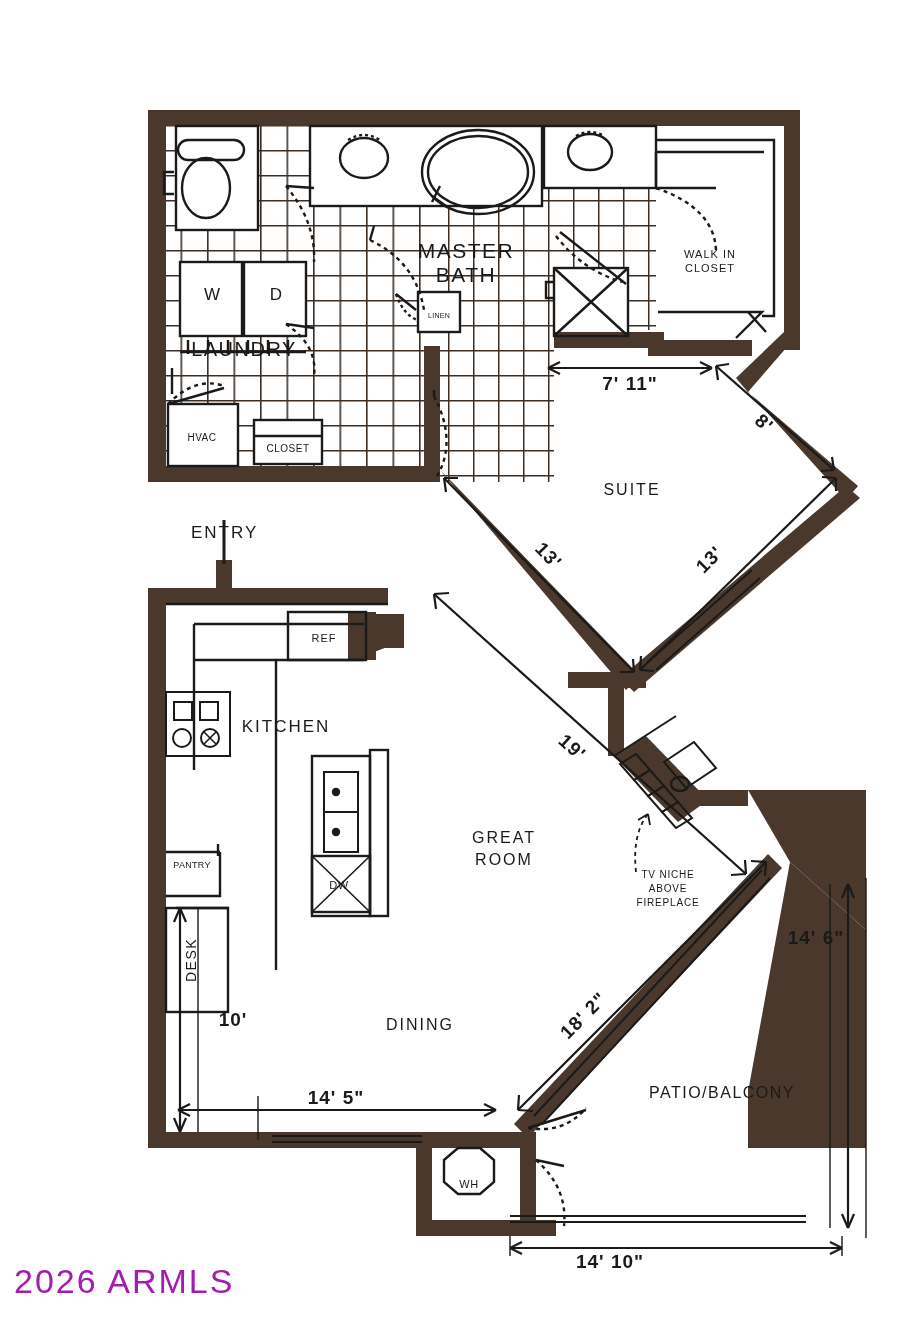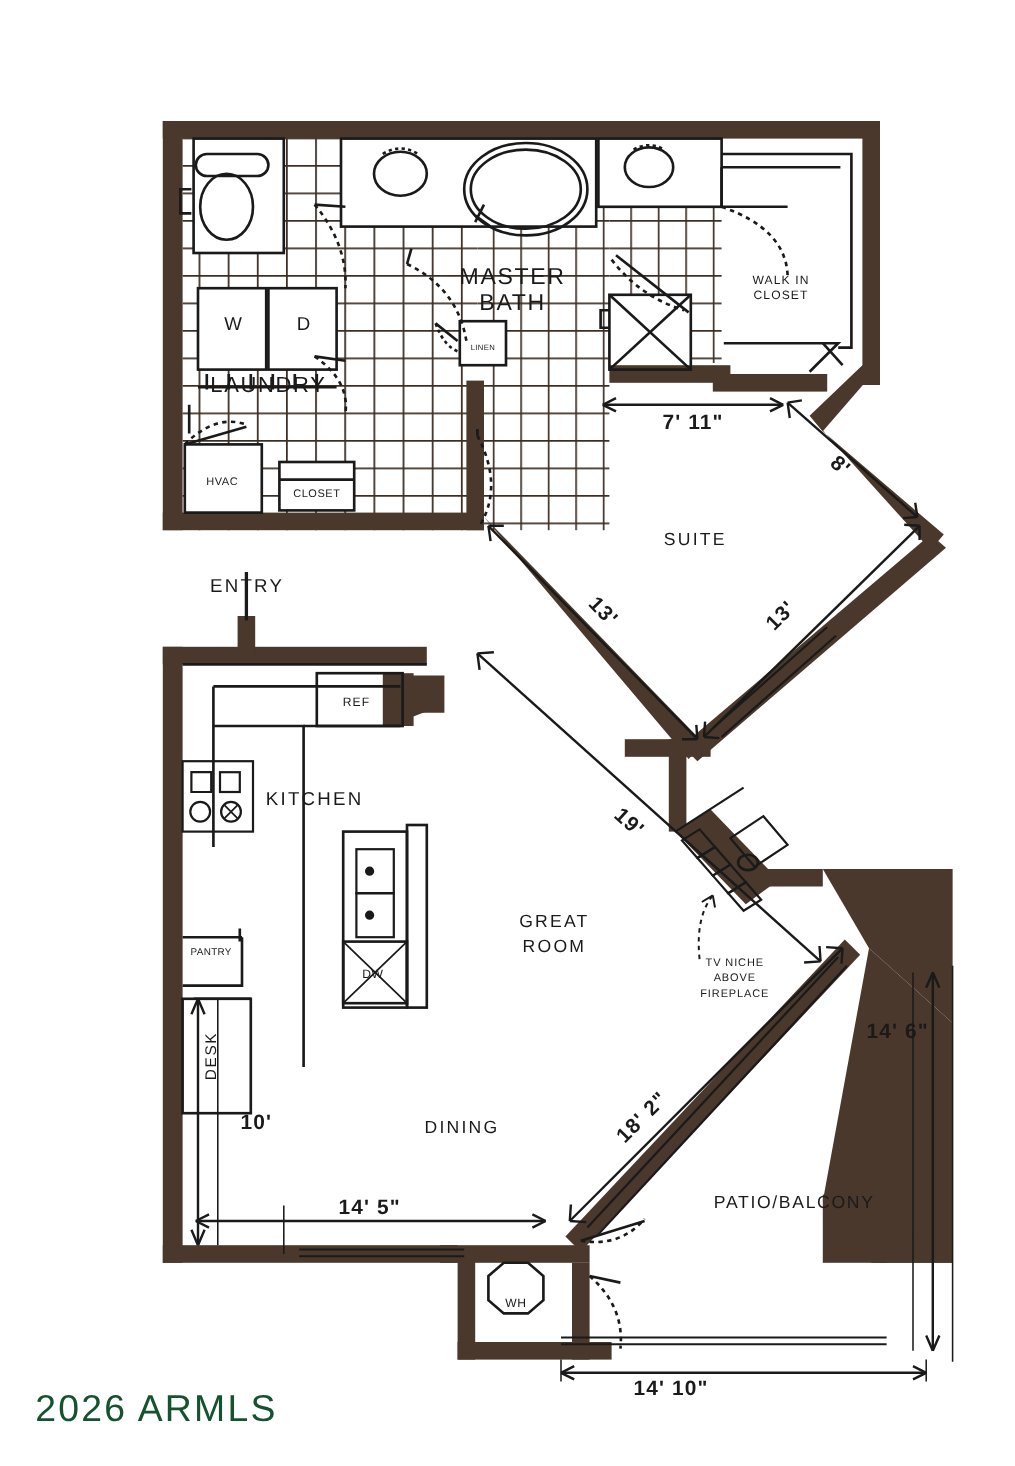--- a/index.html
+++ b/index.html
@@ -1,20 +1,20 @@
 <!DOCTYPE html>
 <html><head>
 <meta charset="utf-8">
 <style>
   html,body{margin:0;padding:0;background:#ffffff;}
   body{width:923px;height:1333px;position:relative;overflow:hidden;
        font-family:"Liberation Sans", sans-serif;}
   #plan{position:absolute;left:0;top:0;width:923px;height:1333px;padding-left:48px;}
-  .wm{position:absolute;left:32px;top:1262px;font-family:"Liberation Sans",sans-serif;
-      font-size:34px;letter-spacing:2px;color:#14532d;white-space:nowrap;}
+  .wm{position:absolute;left:14px;top:1262px;font-family:"Liberation Sans",sans-serif;
+      font-size:34px;letter-spacing:2px;color:#a21caf;white-space:nowrap;}
   svg text{font-family:"Liberation Sans", sans-serif;}
 </style>
 </head>
 <body>
 
 <div id="plan">
 <svg width="923" height="1333" viewBox="0 0 923 1333">
 
   <defs>
     <pattern id="tilegrid" width="26.5" height="25" patternUnits="userSpaceOnUse">

